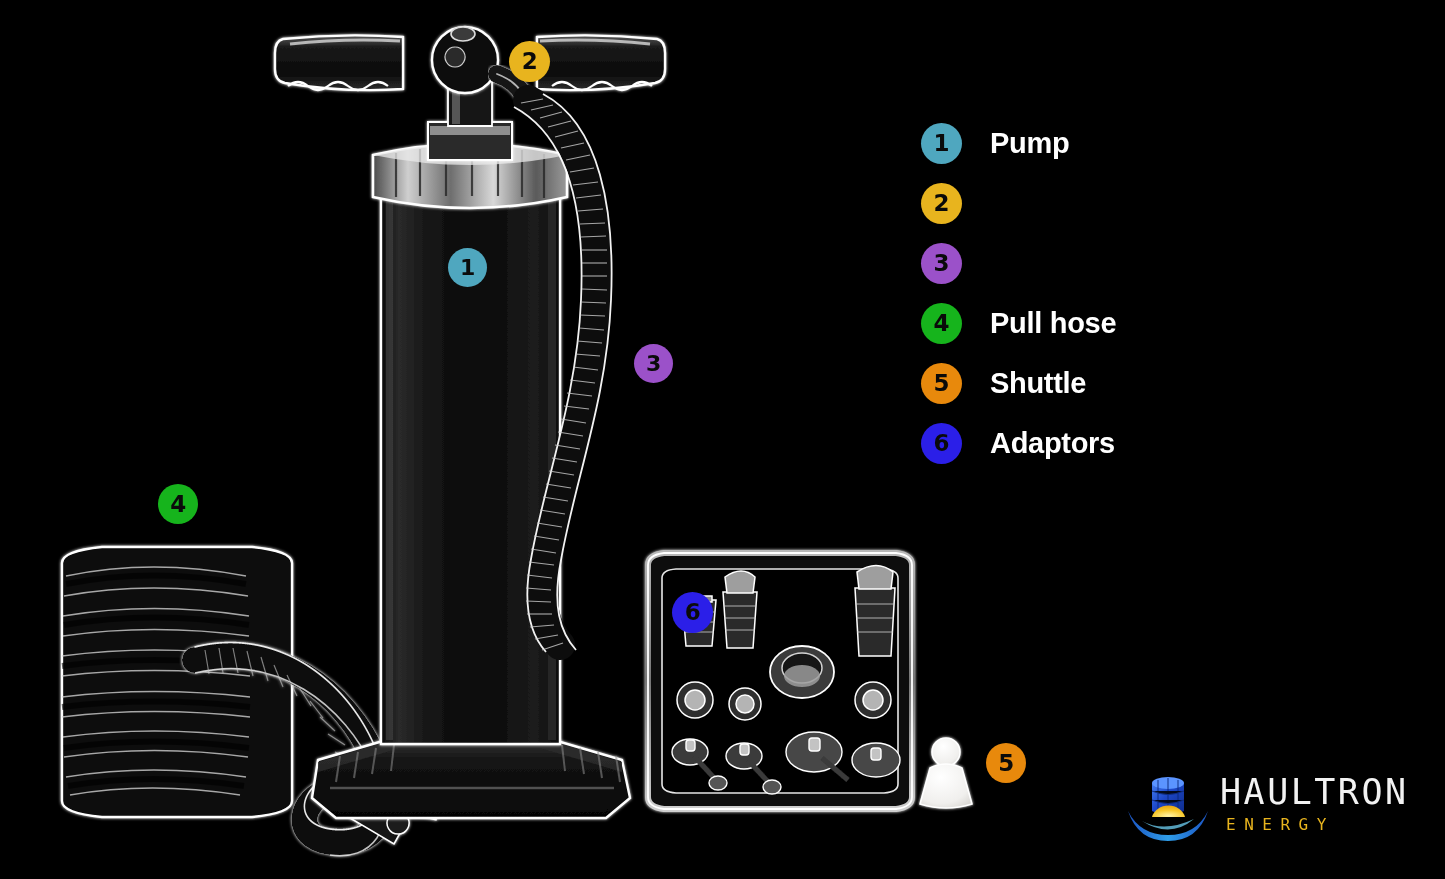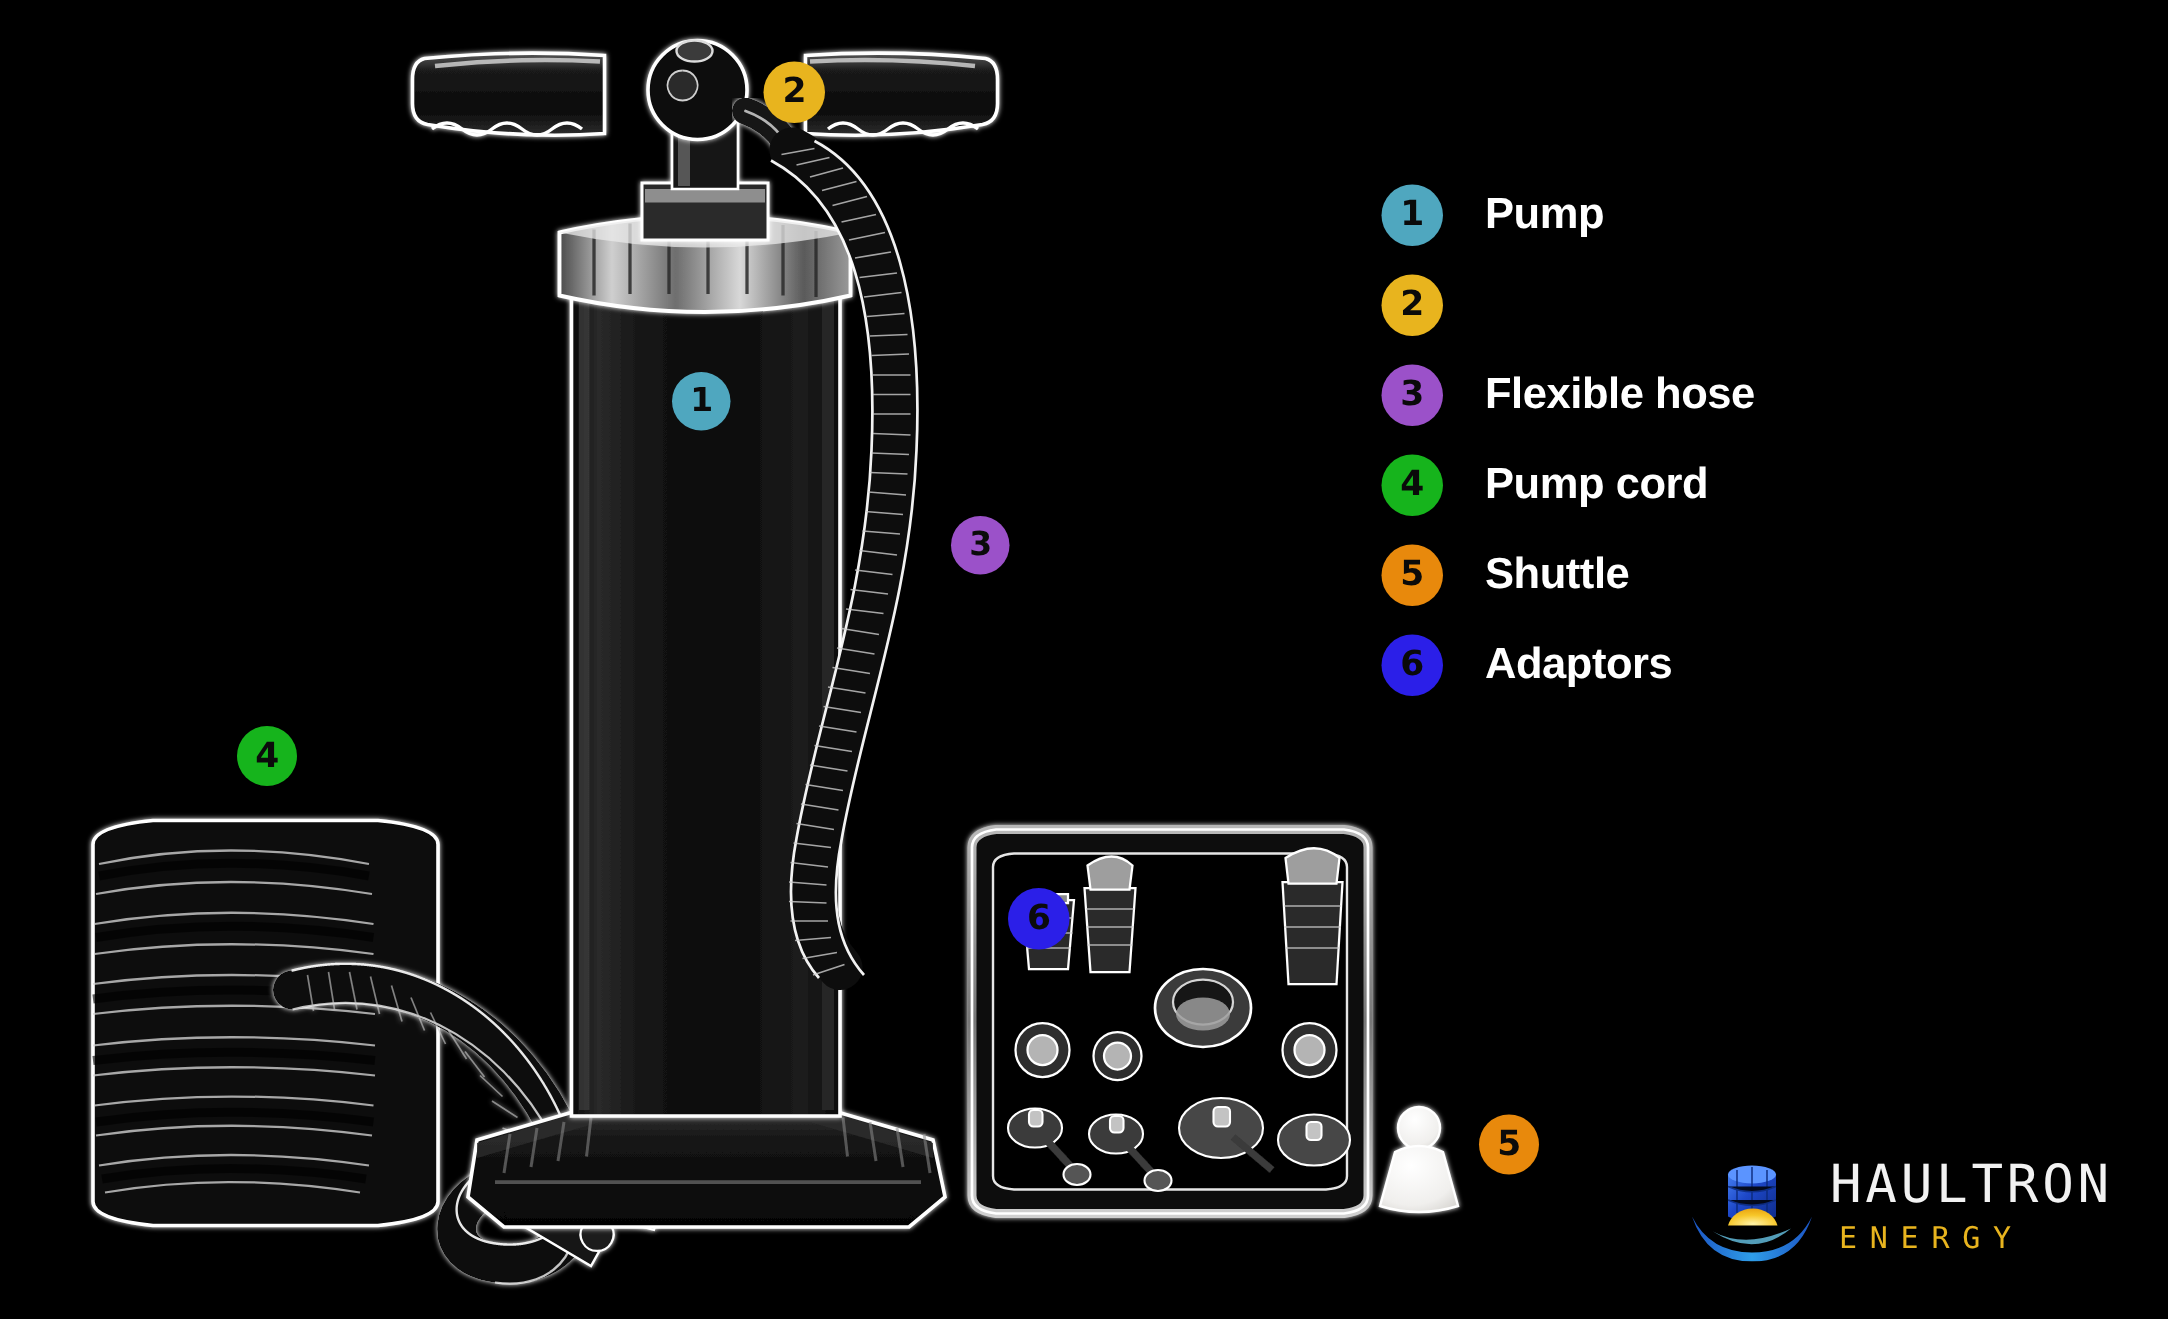--- a/index.html
+++ b/index.html
@@ -84,21 +84,21 @@
   #logo-word{
     color:#f2f2f2;
     font-size:35px;
     font-weight:400;
     letter-spacing:2.5px;
     font-family:"DejaVu Sans Mono","Liberation Mono",monospace;
     line-height:1;
   }
   #logo-sub{
     color:#e8b41e;
-    font-size:20px;
+    font-size:16px;
     letter-spacing:8.5px;
     font-weight:400;
     font-family:"DejaVu Sans Mono","Liberation Mono",monospace;
     margin-top:7px;
     margin-left:6px;
     line-height:1;
   }
 </style>
 </head>
 <body>
@@ -417,28 +417,27 @@
     <div class="legend-row">
       <div class="legend-badge" style="background:#e8b41e;">
         <span>2</span>
       </div>
     </div>
 
     <div class="legend-row">
       <div class="legend-badge" style="background:#9b51c9;">
         <span>3</span>
       </div>
-      <div class="legend-label">Flexible hose</div>
     </div>
 
     <div class="legend-row">
       <div class="legend-badge" style="background:#16b41c;">
         <span>4</span>
       </div>
-      <div class="legend-label">Pump cord</div>
+      <div class="legend-label">Pull hose</div>
     </div>
 
     <div class="legend-row">
       <div class="legend-badge" style="background:#e8890c;">
         <span>5</span>
       </div>
       <div class="legend-label">Shuttle</div>
     </div>
 
     <div class="legend-row">

